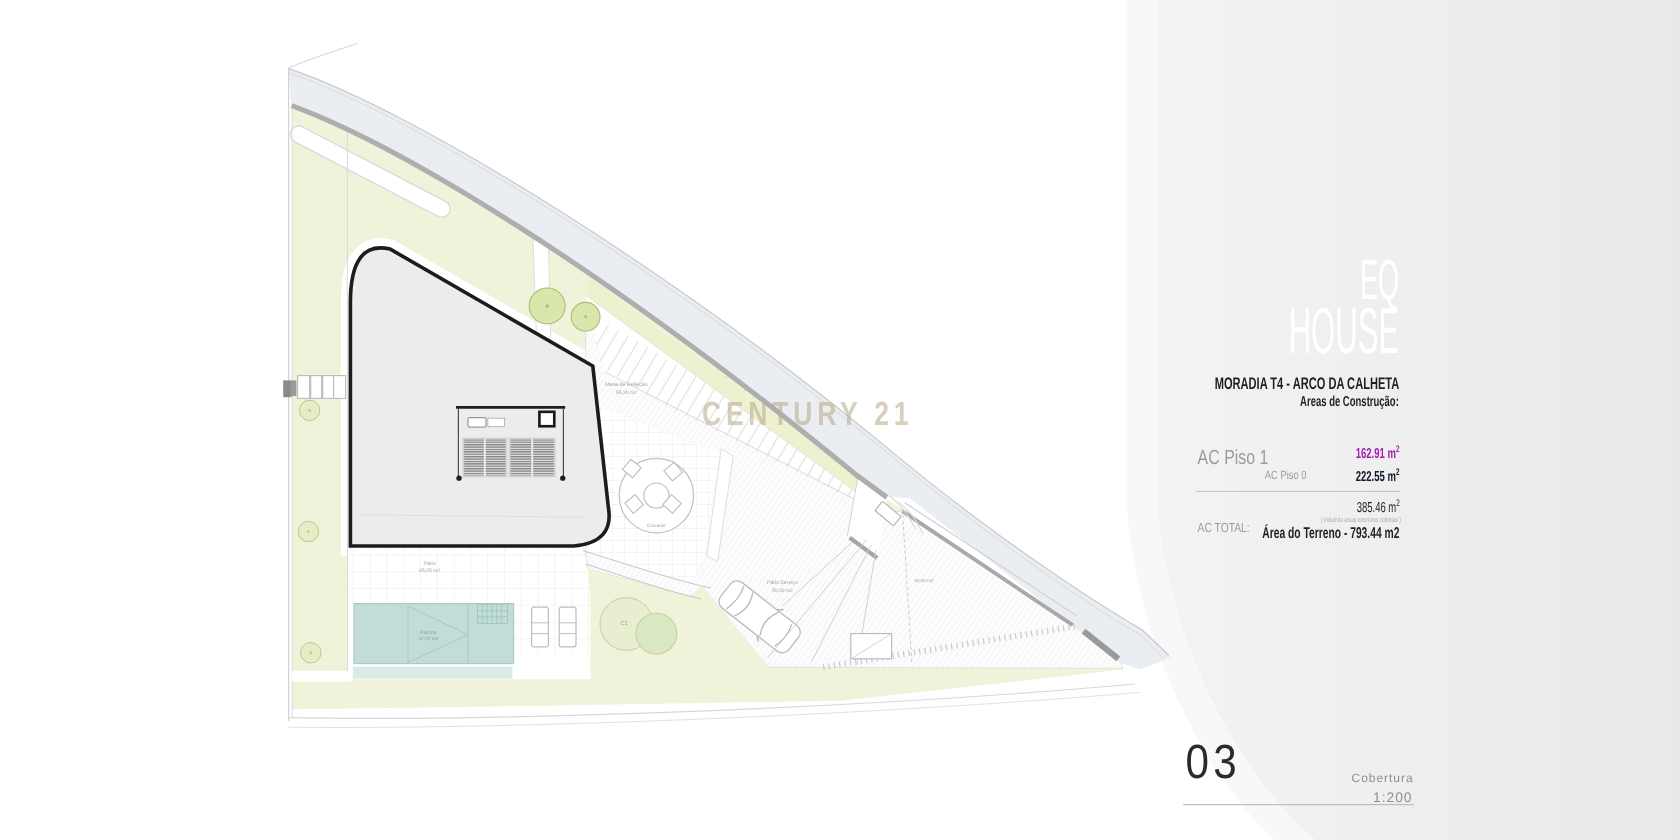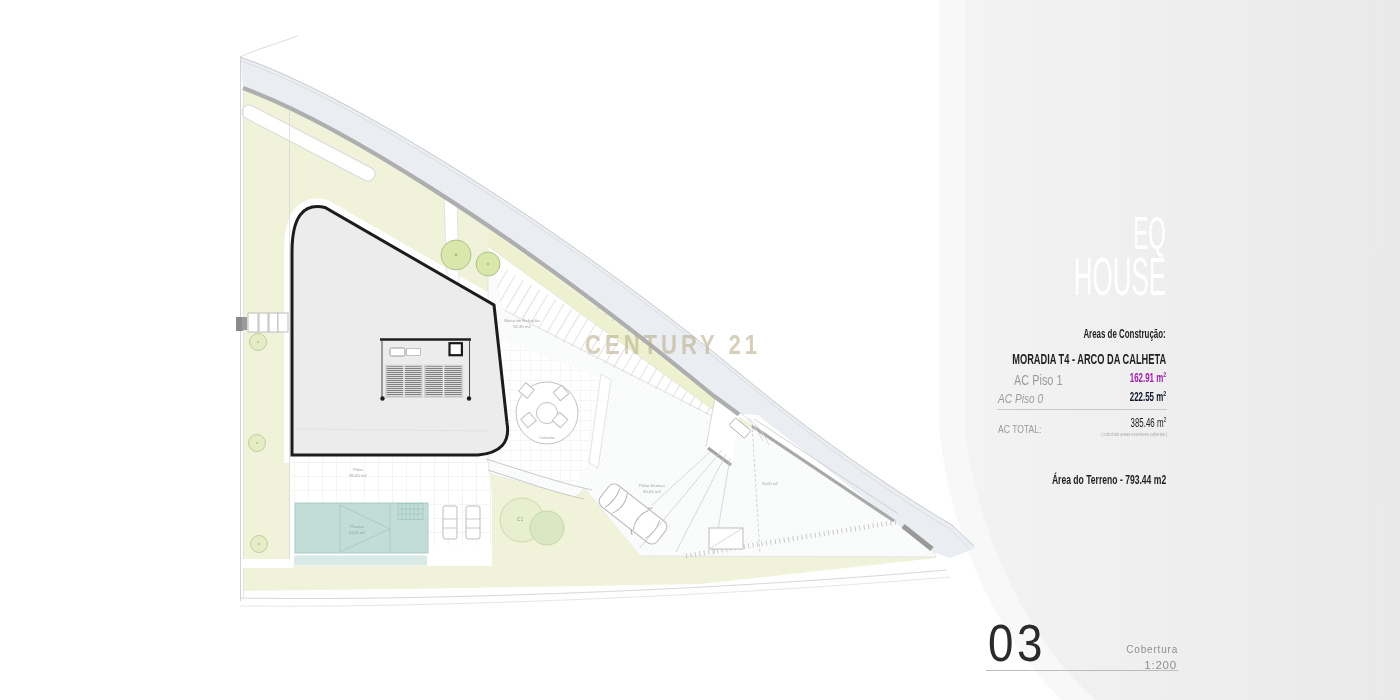--- a/index.html
+++ b/index.html
@@ -232,38 +232,38 @@
   <text x="357" y="528" font-size="4.2" fill="#8aa6a0" text-anchor="middle" font-family="Liberation Sans, sans-serif">Piscina</text>
   <text x="357" y="533.5" font-size="4" fill="#8aa6a0" text-anchor="middle" font-family="Liberation Sans, sans-serif">31,00 m2</text>
   <text x="520" y="521" font-size="5" fill="#9ab06a" text-anchor="middle" font-family="Liberation Sans, sans-serif">C1</text>
 </svg>
 
 <div class="abs" style="left:585px;top:329px;font-size:28px;font-weight:bold;letter-spacing:5px;color:rgba(184,172,138,0.58);"><span style="display:inline-block;transform:scaleX(0.79);transform-origin:0 50%;">CENTURY 21</span></div>
 
 <div class="abs" style="right:234px;top:209px;text-align:right;color:#ffffff;font-size:47px;line-height:47px;"><span style="display:inline-block;transform:scaleX(0.48);transform-origin:100% 50%;">EQ</span></div>
 <div class="abs" style="right:234px;top:249px;text-align:right;color:#ffffff;font-size:54px;line-height:54px;"><span style="display:inline-block;transform:scaleX(0.48);transform-origin:100% 50%;">HOUSE</span></div>
 
-<div class="abs" style="right:234px;top:311px;font-size:14px;font-weight:bold;color:#1f1f1f;margin-top:40px;"><span class="cond">MORADIA T4 - ARCO DA CALHETA</span></div>
+<div class="abs" style="right:234px;top:311px;font-size:14px;font-weight:bold;color:#1f1f1f;"><span class="cond">MORADIA T4 - ARCO DA CALHETA</span></div>
 
 <div class="abs" style="right:234px;top:327px;font-size:12px;font-weight:bold;color:#1f1f1f;"><span class="cond">Areas de Construção:</span></div>
 
-<div class="abs" style="left:998px;top:372px;font-size:14px;color:#9b9b9b;margin-left:16px;"><span class="condL">AC Piso 1</span></div>
+<div class="abs" style="left:998px;top:372px;font-size:17px;color:#9b9b9b;"><span class="condL">AC Piso 1</span></div>
 <div class="abs" style="right:234px;top:370px;font-size:12px;font-weight:bold;color:#a21caf;"><span class="cond">162.91 m<sup style="font-size:8px;">2</sup></span></div>
 
-<div class="abs" style="left:998px;top:391px;font-size:13px;color:#9b9b9b;font-style:italic;"><span class="condL">AC Piso 0</span></div>
+<div class="abs" style="left:1054px;top:391px;font-size:10px;color:#9b9b9b;"><span class="condL">AC Piso 0</span></div>
 <div class="abs" style="right:234px;top:389px;font-size:12px;font-weight:bold;color:#0f172a;"><span class="cond">222.55 m<sup style="font-size:8px;">2</sup></span></div>
 
 <div class="abs" style="left:997px;top:409px;width:170px;height:1px;background:#c9c9c9;"></div>
 
-<div class="abs" style="left:998px;top:423px;font-size:11px;color:#9b9b9b;"><span class="condL">AC TOTAL:</span></div>
+<div class="abs" style="left:998px;top:434px;font-size:11px;color:#9b9b9b;"><span class="condL">AC TOTAL:</span></div>
 <div class="abs" style="right:234px;top:415px;font-size:12px;font-weight:normal;color:#1f1f1f;"><span class="cond">385.46 m<sup style="font-size:8px;">2</sup></span></div>
 
 <div class="abs" style="right:233px;top:431px;font-size:6px;color:#ababab;"><span class="cond">( incluindo areas exteriores cobertas )</span></div>
 
-<div class="abs" style="right:234px;top:472px;font-size:13px;font-weight:bold;color:#1f1f1f;"><span class="cond">Área do Terreno - 793.44 m2</span></div>
-
-<div class="abs" style="left:988px;top:613px;font-size:52px;letter-spacing:4px;color:#2b2b2b;"><span style="display:inline-block;transform:scaleX(0.88);transform-origin:0 50%;">03</span></div>
+<div class="abs" style="right:234px;top:436px;font-size:13px;font-weight:bold;color:#1f1f1f;"><span class="cond">Área do Terreno - 793.44 m2</span></div>
+
+<div class="abs" style="left:988px;top:613px;font-size:40px;letter-spacing:4px;color:#2b2b2b;"><span style="display:inline-block;transform:scaleX(0.88);transform-origin:0 50%;">03</span></div>
 
 <div class="abs" style="left:986px;top:670px;width:192px;height:1px;background:#bdbdbd;"></div>
 
 <div class="abs" style="right:222px;top:644px;font-size:10px;letter-spacing:0.8px;color:#8f8f8f;">Cobertura</div>
 
 <div class="abs" style="right:223px;top:659px;font-size:11.5px;letter-spacing:0.8px;color:#8f8f8f;">1:200</div>
 
 </body></html>

